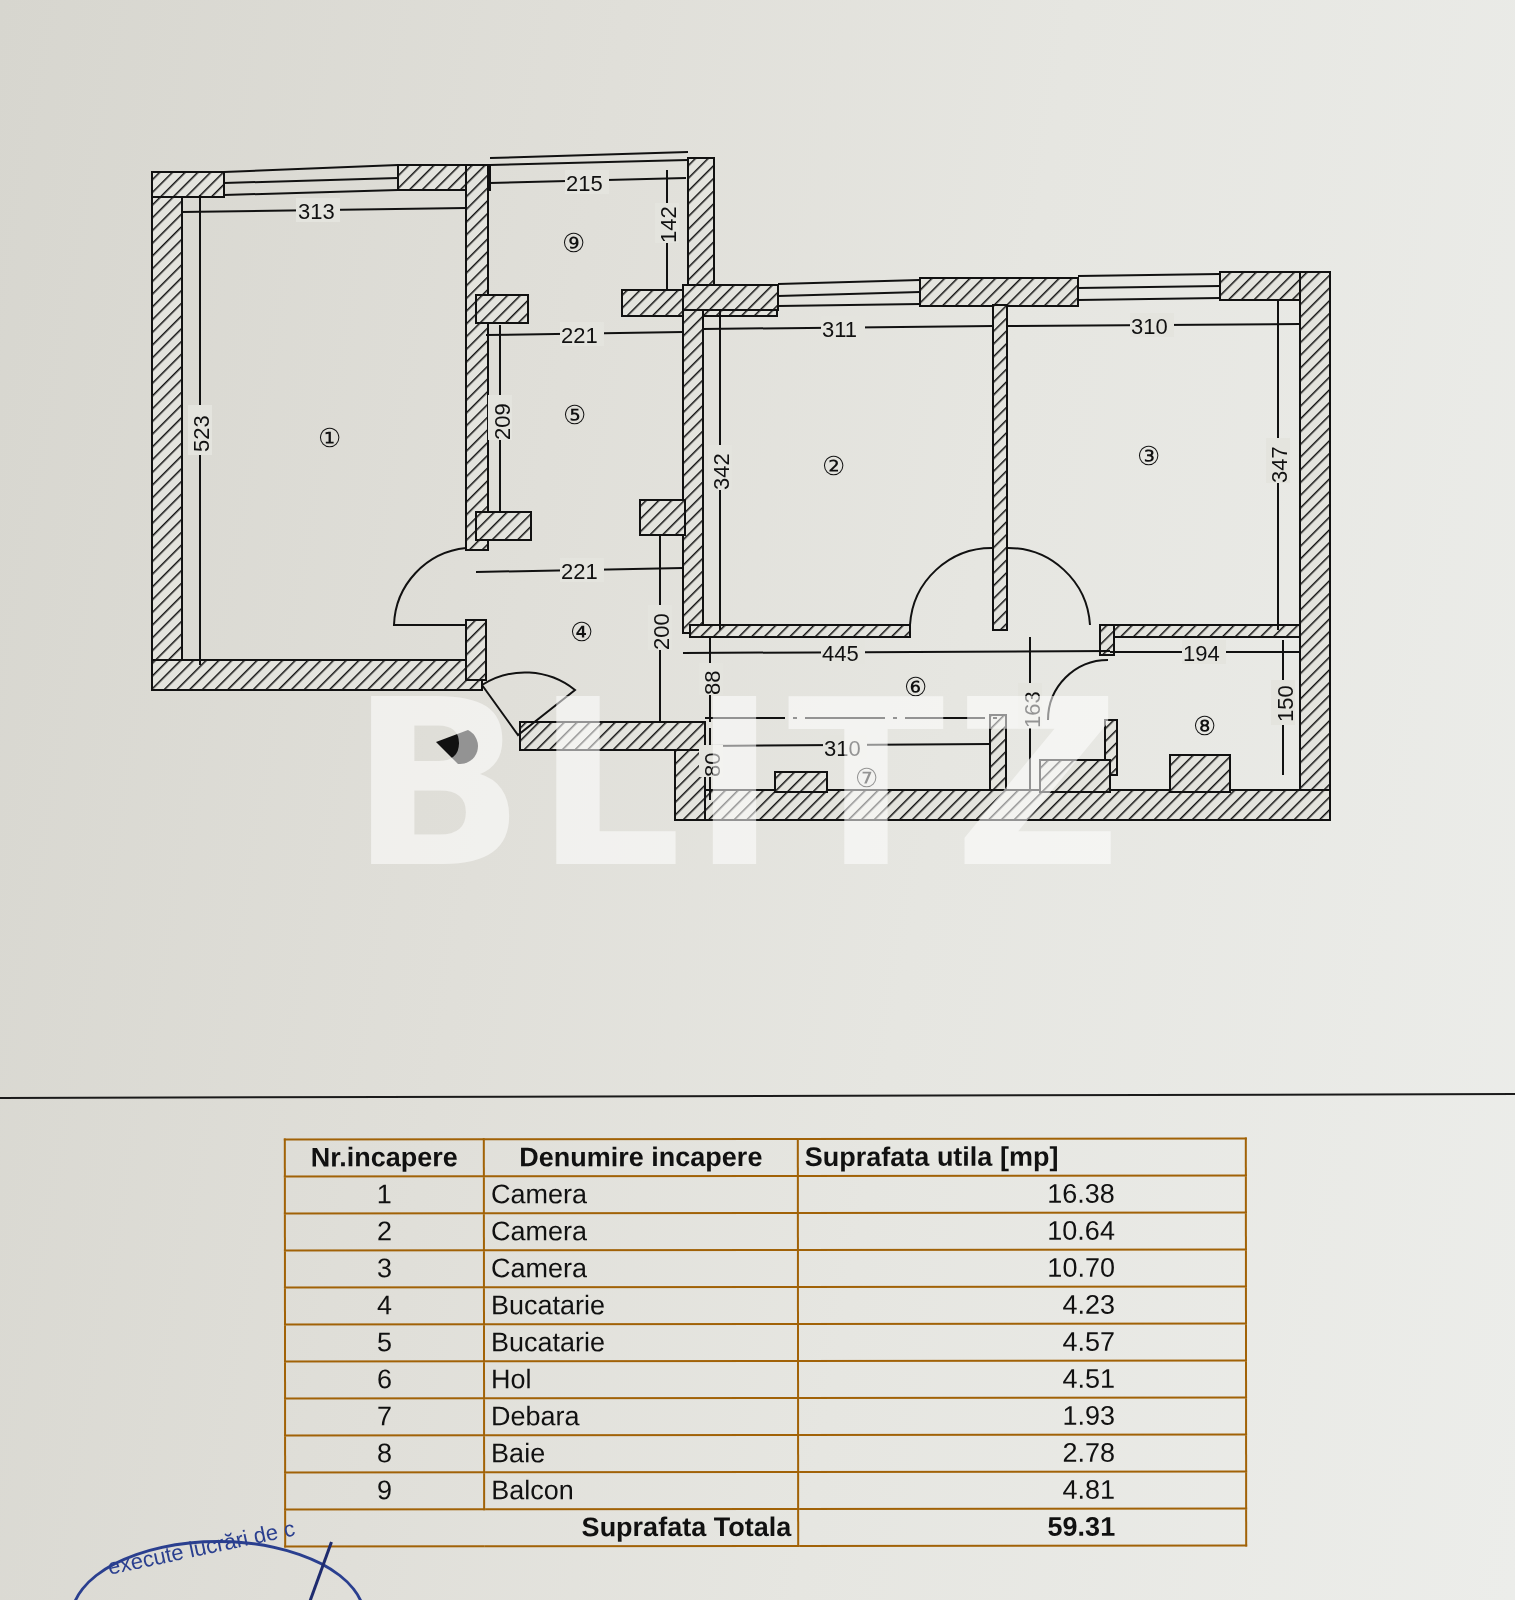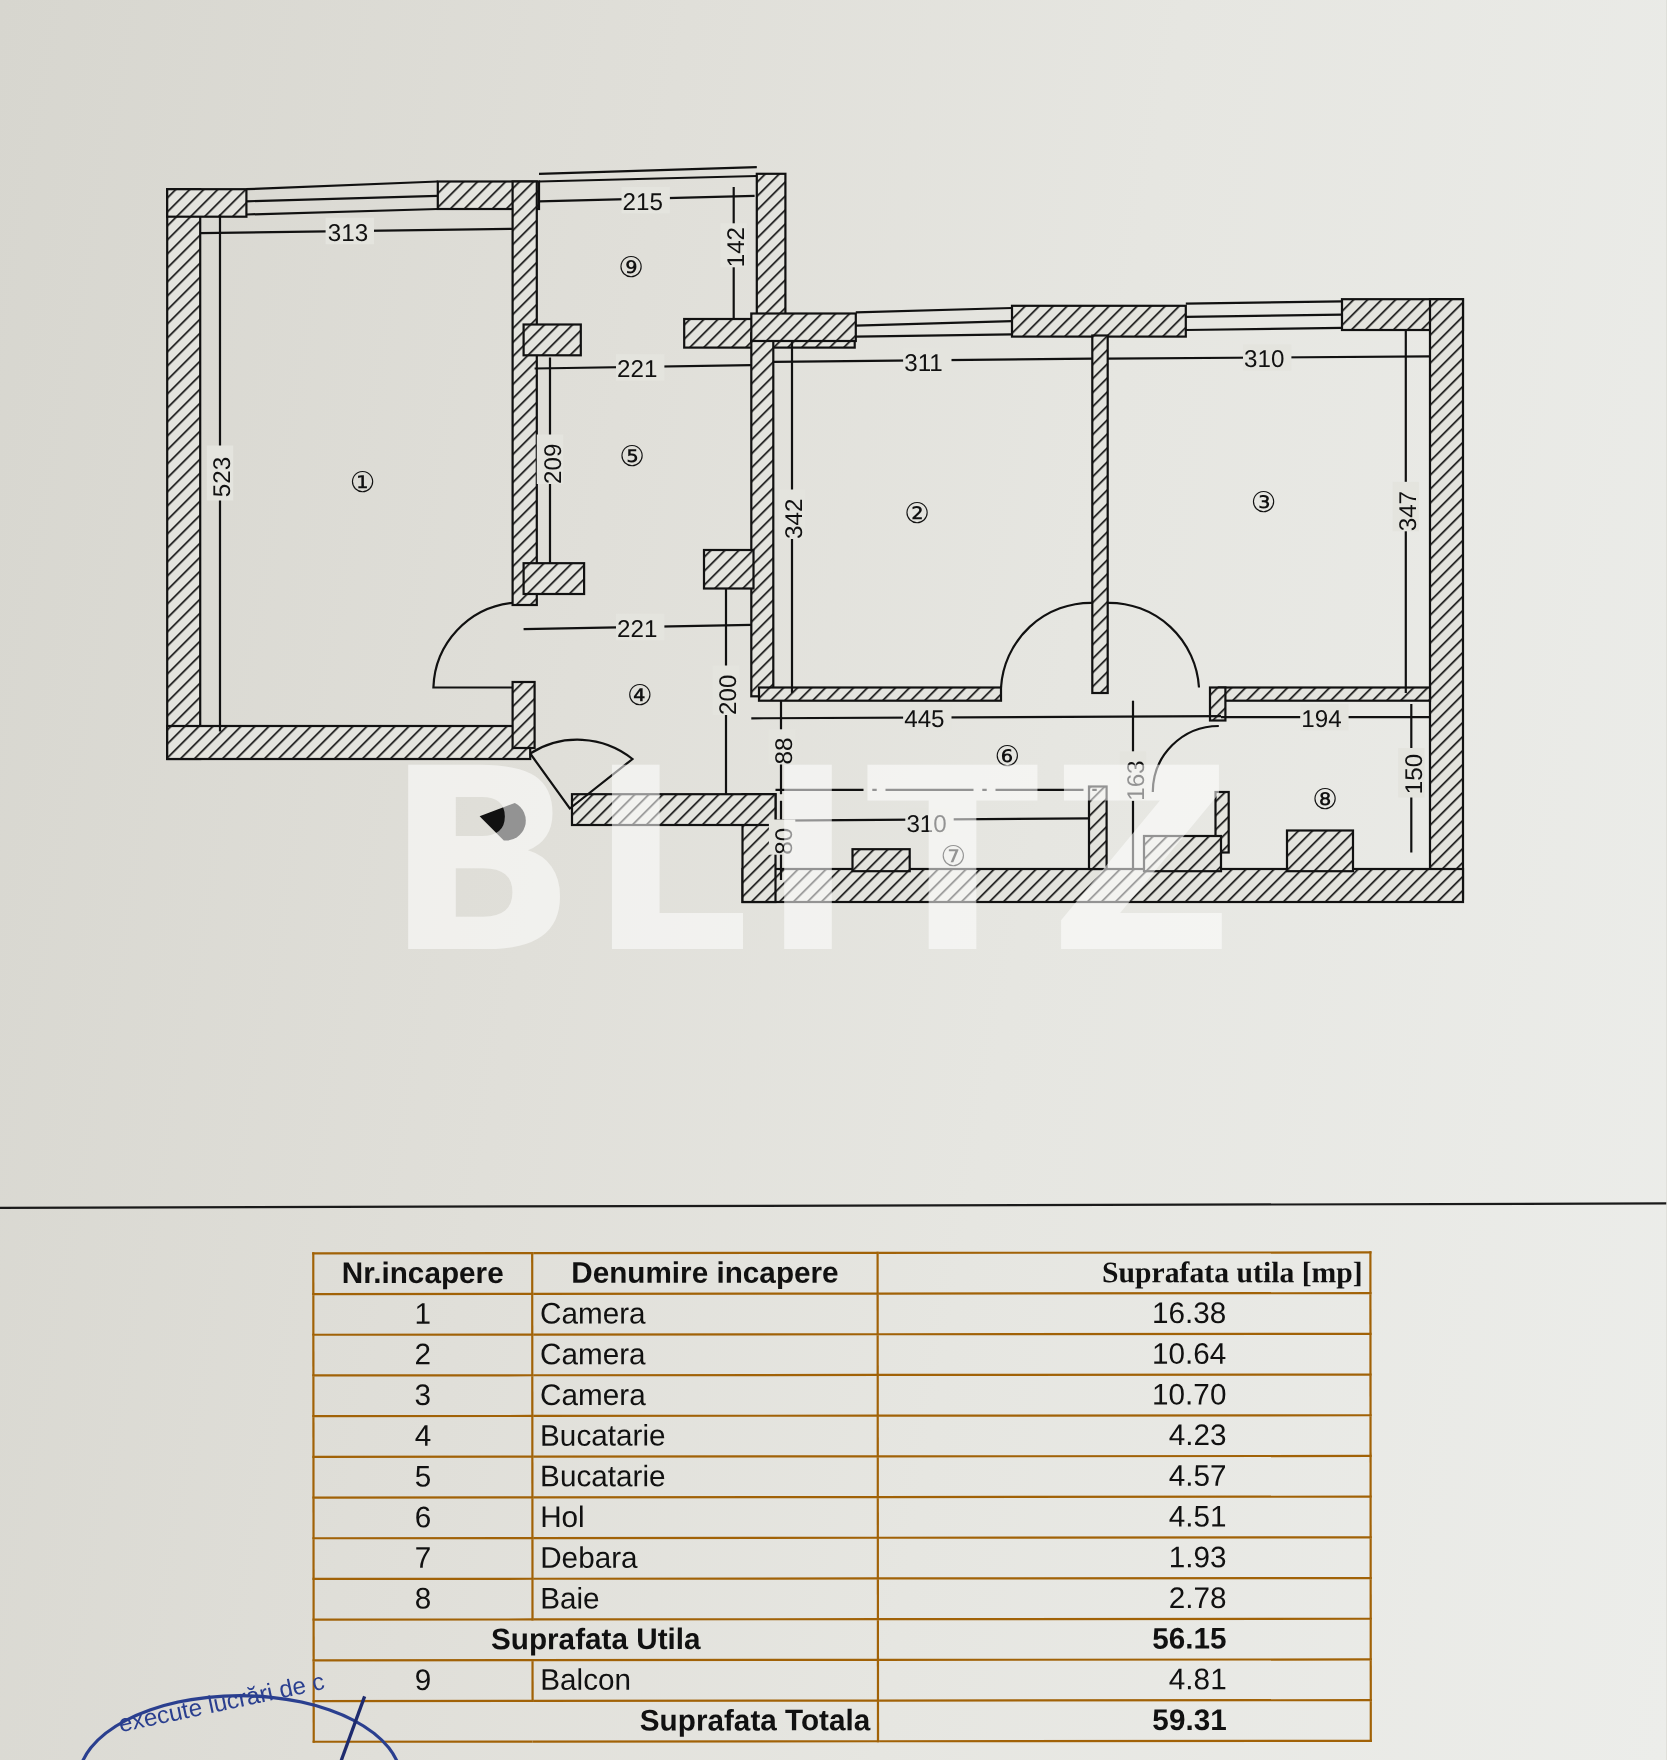--- a/index.html
+++ b/index.html
@@ -9,21 +9,21 @@
   svg.plan{position:absolute;left:0;top:0;}
   .dim{font-family:"Liberation Sans",sans-serif;font-size:22px;fill:#111;}
   .rnum{font-family:"Liberation Sans",sans-serif;font-size:26px;fill:#111;}
   .watermark{position:absolute;left:350px;top:700px;width:800px;height:170px;font-family:"DejaVu Sans",sans-serif;font-weight:bold;font-size:230px;line-height:170px;letter-spacing:10px;color:rgba(255,255,255,0.55);pointer-events:none;white-space:nowrap;}
   table.areas{position:absolute;left:284px;top:1138px;border-collapse:collapse;font-family:"Liberation Sans",sans-serif;font-size:27px;color:#111;transform:rotate(-0.05deg);}
   table.areas td,table.areas th{border:2px solid #a16207;height:35px;padding:0 6px;line-height:35px;}
   table.areas th{font-weight:bold;}
   .c1{width:185px;text-align:center;}
   .c2{width:300px;text-align:left;}
   .c3{width:310px;text-align:right;padding-right:130px !important;margin-top:40px;}
-  .c3h{width:310px;text-align:right;font-family:Liberation Serif, serif;}
+  .c3h{width:310px;text-align:left;}
   tr.sum td{font-weight:bold;}
   .stamp{position:absolute;left:70px;top:1540px;width:290px;height:150px;border:3px solid #2a3f8f;border-radius:50%;}
   .stamp-text{position:absolute;left:108px;top:1555px;color:#2a3f8f;font-size:22px;font-family:"Liberation Sans",sans-serif;transform:rotate(-12deg);transform-origin:left;}
   .sig{position:absolute;left:318px;top:1540px;width:3px;height:70px;background:#1e2b6e;transform:rotate(20deg);}
 </style>
 </head>
 <body>
 
 <div class="paper"></div>
 
@@ -218,24 +218,20 @@
     <tr>
         <td class="c1">7</td>
         <td class="c2">Debara</td>
         <td class="c3">1.93</td>
       </tr>
     <tr>
         <td class="c1">8</td>
         <td class="c2">Baie</td>
         <td class="c3">2.78</td>
       </tr>
-    <tr class="sum">
-      <td colspan="2" style="text-align:center">Suprafata Utila</td>
-      <td class="c3">56.15</td>
-    </tr>
     <tr>
       <td class="c1">9</td>
       <td class="c2">Balcon</td>
       <td class="c3">4.81</td>
     </tr>
     <tr class="sum">
       <td colspan="2" style="text-align:right">Suprafata Totala</td>
       <td class="c3">59.31</td>
     </tr>
   </tbody>

